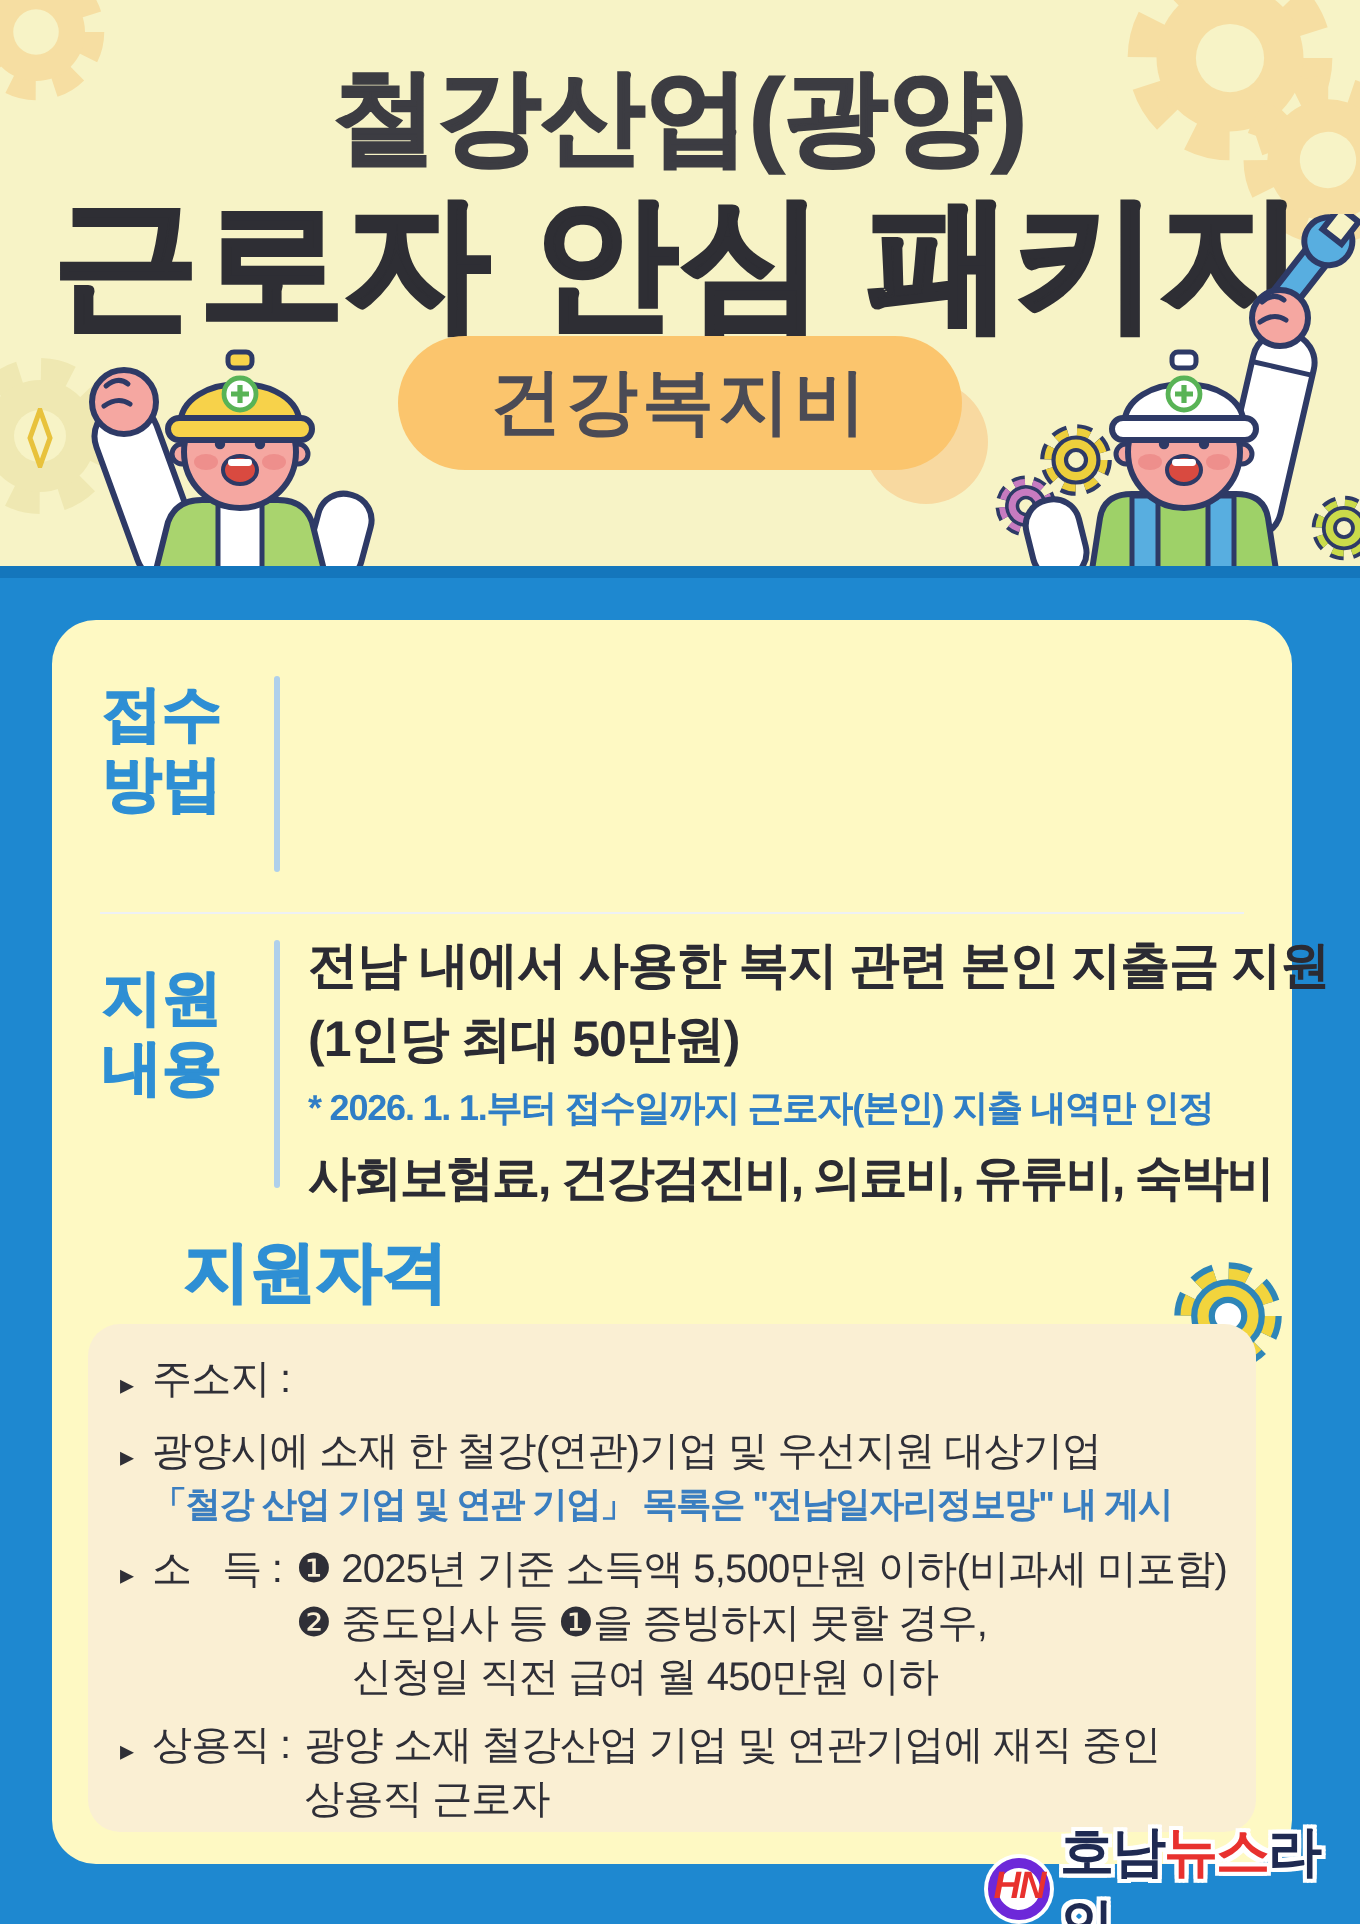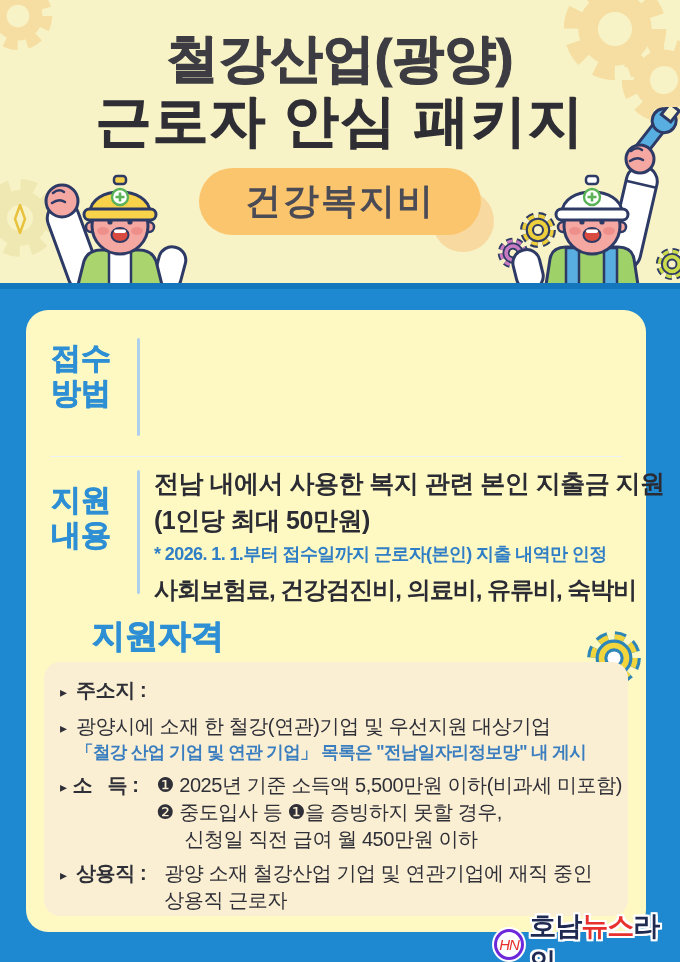--- a/index.html
+++ b/index.html
@@ -8,21 +8,21 @@
   .poster{position:relative;width:680px;height:962px;margin:0 auto;overflow:hidden;background:#1E88D0;}
 
   
   .top{position:absolute;left:0;top:0;width:680px;height:283px;background:#F7F3C6;overflow:hidden;}
   .deco{position:absolute;pointer-events:none;}
   .gear{display:block;}
   .title1{position:absolute;left:0;top:24px;width:100%;text-align:center;
           font-size:52px;font-weight:800;color:#3C3C42;letter-spacing:0px;
           -webkit-text-stroke:1.2px #3C3C42;}
   .title2{position:absolute;left:0;top:84px;width:100%;text-align:center;
-          font-size:56px;font-weight:400;color:#2E2E34;letter-spacing:1px;
+          font-size:72px;font-weight:700;color:#2E2E34;letter-spacing:1px;
           -webkit-text-stroke:2.4px #2E2E34;}
   .badge{position:absolute;left:50%;top:168px;transform:translateX(-50%);
          background:#FBC56D;border-radius:34px;padding:9px 46px;
          font-size:36px;font-weight:800;color:#4B4B55;letter-spacing:2px;}
   .worker{position:absolute;}
 
   
   .blue-strip{position:absolute;left:0;top:283px;width:680px;height:6px;background:#1476BC;}
   .card{position:absolute;left:26px;top:310px;width:620px;height:622px;background:#fef9c3;border-radius:22px;}
   .sec-label{position:absolute;left:25px;font-size:30px;line-height:35px;font-weight:800;
@@ -34,30 +34,30 @@
   .note-line{font-size:18px;line-height:23px;font-weight:600;color:#2F7EC6;letter-spacing:-0.6px;}
   .items-line{font-size:24px;line-height:33px;font-weight:600;color:#2B2B33;letter-spacing:-1px;margin-top:7px;}
   .elig-header{position:absolute;left:18px;top:304px;font-size:33px;font-weight:800;color:#2E8FD4;margin-left:48px;
                -webkit-text-stroke:1px #2E8FD4;}
   .elig-gear{position:absolute;left:558px;top:318px;}
   .elig-box{position:absolute;left:18px;top:352px;width:584px;height:254px;background:#FAEFD3;
             border-radius:16px;padding:15px 6px 0 16px;overflow:hidden;}
   .erow{display:flex;font-size:20px;line-height:27px;color:#2F2F37;margin-bottom:7px;
         letter-spacing:-0.4px;white-space:nowrap;}
   .ebullet{width:16px;font-size:14px;padding-top:2px;color:#2F2F37;}
-  .elabel{font-weight:700;white-space:pre;margin-right:18px;}
+  .elabel{font-weight:400;white-space:pre;margin-right:7px;}
   .etext{flex:1;}
   .esub{font-size:17.5px;line-height:25px;font-weight:600;color:#3A7EC0;letter-spacing:-0.6px;}
   .econt2{margin-left:28px;}
 
   
   .logo{position:absolute;left:494px;top:908px;display:flex;align-items:center;gap:5px;z-index:6;}
-  .logo-circle{width:31px;height:31px;border-radius:50%;background:#fff;border:3px solid #6d28d9;
+  .logo-circle{width:31px;height:31px;border-radius:50%;background:#fff;border:5px solid #6d28d9;
                box-shadow:0 0 0 2px #fff;display:flex;align-items:center;justify-content:center;
-               font-size:15px;font-weight:400;font-style:italic;color:#E8312E;letter-spacing:-1px;}
+               font-size:19px;font-weight:700;font-style:italic;color:#E8312E;letter-spacing:-1px;}
   .logo-text{font-size:27px;font-weight:900;letter-spacing:-1px;
              text-shadow:-2px -2px 0 #fff,2px -2px 0 #fff,-2px 2px 0 #fff,2px 2px 0 #fff,
                          0 -2px 0 #fff,0 2px 0 #fff,-2px 0 0 #fff,2px 0 0 #fff;}
   .lg-navy{color:#1F2A52;} .lg-red{color:#E8312E;}
 </style>
 </head>
 <body>
 
 <div class="poster">
 

